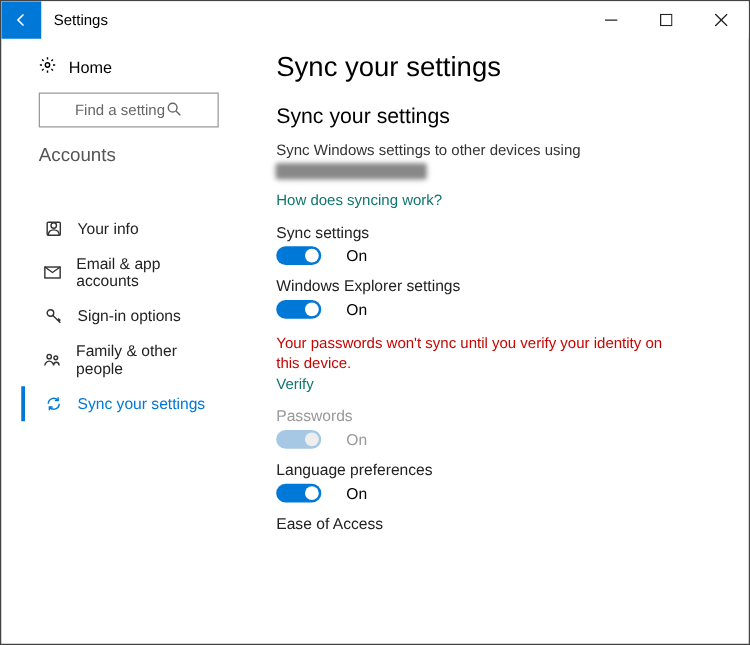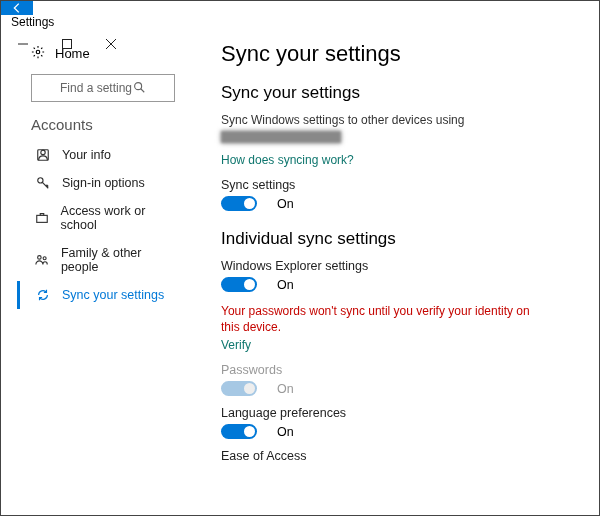--- a/index.html
+++ b/index.html
@@ -1,36 +1,36 @@
 <!DOCTYPE html>
 <html><head>
 <meta charset="utf-8">
 <style>
   * { box-sizing: border-box; margin: 0; padding: 0; font-family: "Segoe UI", sans-serif; }
   body { width: 600px; height: 516px; background: #fff; overflow: hidden; position: relative; border: 1px solid #444; }
 
   
-  .titlebar { height: 30px; display: flex; align-items: flex-start; background: #fff; flex-direction: column; }
+  .titlebar { height: 30px; display: flex; align-items: center; background: #fff; }
   .titlebar .back { width: 32px; height: 30px; background: #0078d7; color: #fff; display: flex; align-items: center; justify-content: center; font-size: 13px; }
   .titlebar .title { font-size: 12px; margin-left: 10px; color: #000; flex: 1; }
   .titlebar .winbtns { display: flex; }
   .titlebar .winbtn { width: 44px; height: 30px; display: flex; align-items: center; justify-content: center; font-size: 11px; color: #222; }
   .winbtn svg { width: 10px; height: 10px; stroke: #222; stroke-width: 1; fill: none; }
 
   
   .app { display: flex; height: calc(100% - 30px); }
   .sidebar { width: 188px; border-right: 0; padding-top: 10px; padding-left: 16px; }
   .content { flex: 1; padding: 10px 0 0 32px; overflow: hidden; position: relative; }
 
   
   .home-row { display: flex; align-items: center; padding: 4px 14px 8px 14px; font-size: 13px; }
   .home-row .gear { margin-right: 10px; }
   .searchbox { margin: 4px 14px 14px 14px; height: 28px; border: 1px solid #999; display: flex; align-items: center; padding: 0 6px; font-size: 12px; color: #666; justify-content: center; }
   .section-label { padding: 0 14px 8px 14px; font-size: 15px; color: #555; }
-  .navlist { list-style: none; }
+  .navlist { list-style: none; margin-top: 28px; }
   .navitem { display: flex; align-items: center; padding: 7px 14px; font-size: 12.5px; color: #222; cursor: default; border-left: 3px solid transparent; }
   .navitem .navicon { width: 18px; display: inline-flex; justify-content: center; margin-right: 10px; color: #333; }
   .navitem.active { color: #0078d7; border-left-color: #0078d7; }
   .navitem.active .navicon { color: #0078d7; }
 
   
   h1 { font-weight: 400; font-size: 22px; margin-bottom: 16px; }
   h2 { font-weight: 400; font-size: 17px; margin: 6px 0 10px 0; }
   .desc { font-size: 12px; color: #333; }
   .redacted { width: 120px; height: 12px; background: #888; box-shadow: 0 0 4px #888; margin-top: 4px; filter: blur(1.5px); }
@@ -111,34 +111,34 @@
               <circle cx="8" cy="5" r="2.5"></circle>
               <path d="M3 14c0-3 2-5 5-5s5 2 5 5"></path>
               <rect x="2" y="2" width="12" height="12" rx="1"></rect>
             </svg>
           </span>
         <span>Your info</span>
       </li>
       <li class="navitem">
         <span class="navicon">
             <svg class="icon" viewBox="0 0 16 16">
+              <rect x="1" y="3" width="14" height="10"></rect>
+              <path d="M1 3l7 5 7-5"></path>
+            </svg>
+          </span>
+        <span>Email &amp; app accounts</span>
+      </li>
+      <li class="navitem">
+        <span class="navicon">
+            <svg class="icon" viewBox="0 0 16 16">
               <circle cx="5" cy="5" r="3"></circle>
               <path d="M7 7l7 7M12 10l2 2"></path>
             </svg>
           </span>
         <span>Sign-in options</span>
-      </li>
-      <li class="navitem">
-        <span class="navicon">
-            <svg class="icon" viewBox="0 0 16 16">
-              <rect x="2" y="5" width="12" height="8"></rect>
-              <path d="M6 5V3h4v2"></path>
-            </svg>
-          </span>
-        <span>Access work or school</span>
       </li>
       <li class="navitem">
         <span class="navicon">
             <svg class="icon" viewBox="0 0 16 16">
               <circle cx="5" cy="5" r="2"></circle>
               <circle cx="11" cy="6" r="1.7"></circle>
               <path d="M1 13c0-2 2-4 4-4s4 2 4 4M9 13c0-1.5 1-3 2.5-3s2.5 1.5 2.5 3"></path>
             </svg>
           </span>
         <span>Family &amp; other people</span>
@@ -163,21 +163,20 @@
     <a class="link">How does syncing work?</a>
 
     <div class="toggle-block">
       <div class="toggle-label">Sync settings</div>
       <div class="toggle-row">
         <div class="toggle on"></div>
         <span class="toggle-state">On</span>
       </div>
     </div>
 
-    <h2 style="margin-top:18px">Individual sync settings</h2>
 
 
     <div class="toggle-block">
       <div class="toggle-label">Windows Explorer settings</div>
       <div class="toggle-row">
         <div class="toggle on"></div>
         <span class="toggle-state">On</span>
       </div>
     </div>
 

